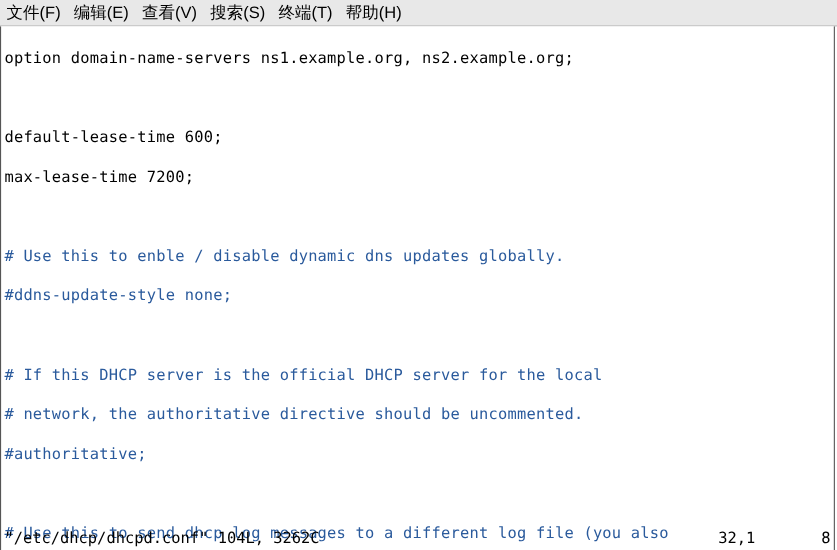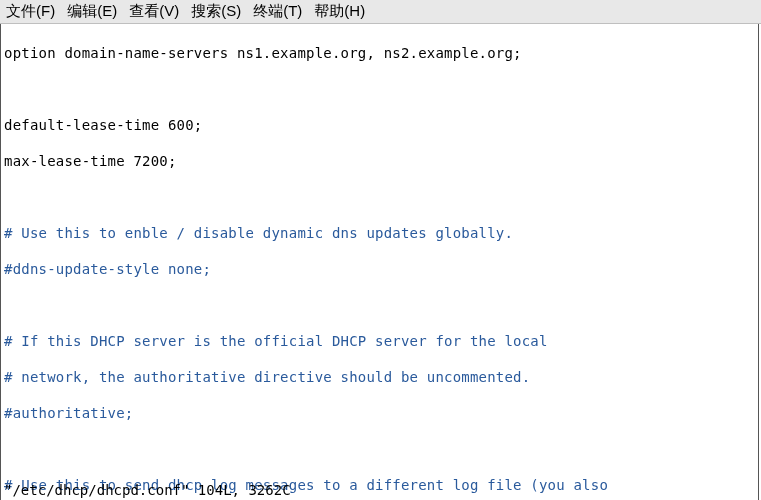--- a/index.html
+++ b/index.html
@@ -114,14 +114,18 @@
 <span class="k"></span>
 
 
 
 <span class="k"></span>
 
 </div>
 
   <div class="status">
     <span>"/etc/dhcp/dhcpd.conf" 104L, 3262C</span>
+    <span class="right">
+      <span>32,1</span>
+      <span>8</span>
+    </span>
   </div>
 </div>
 
 </body></html>

